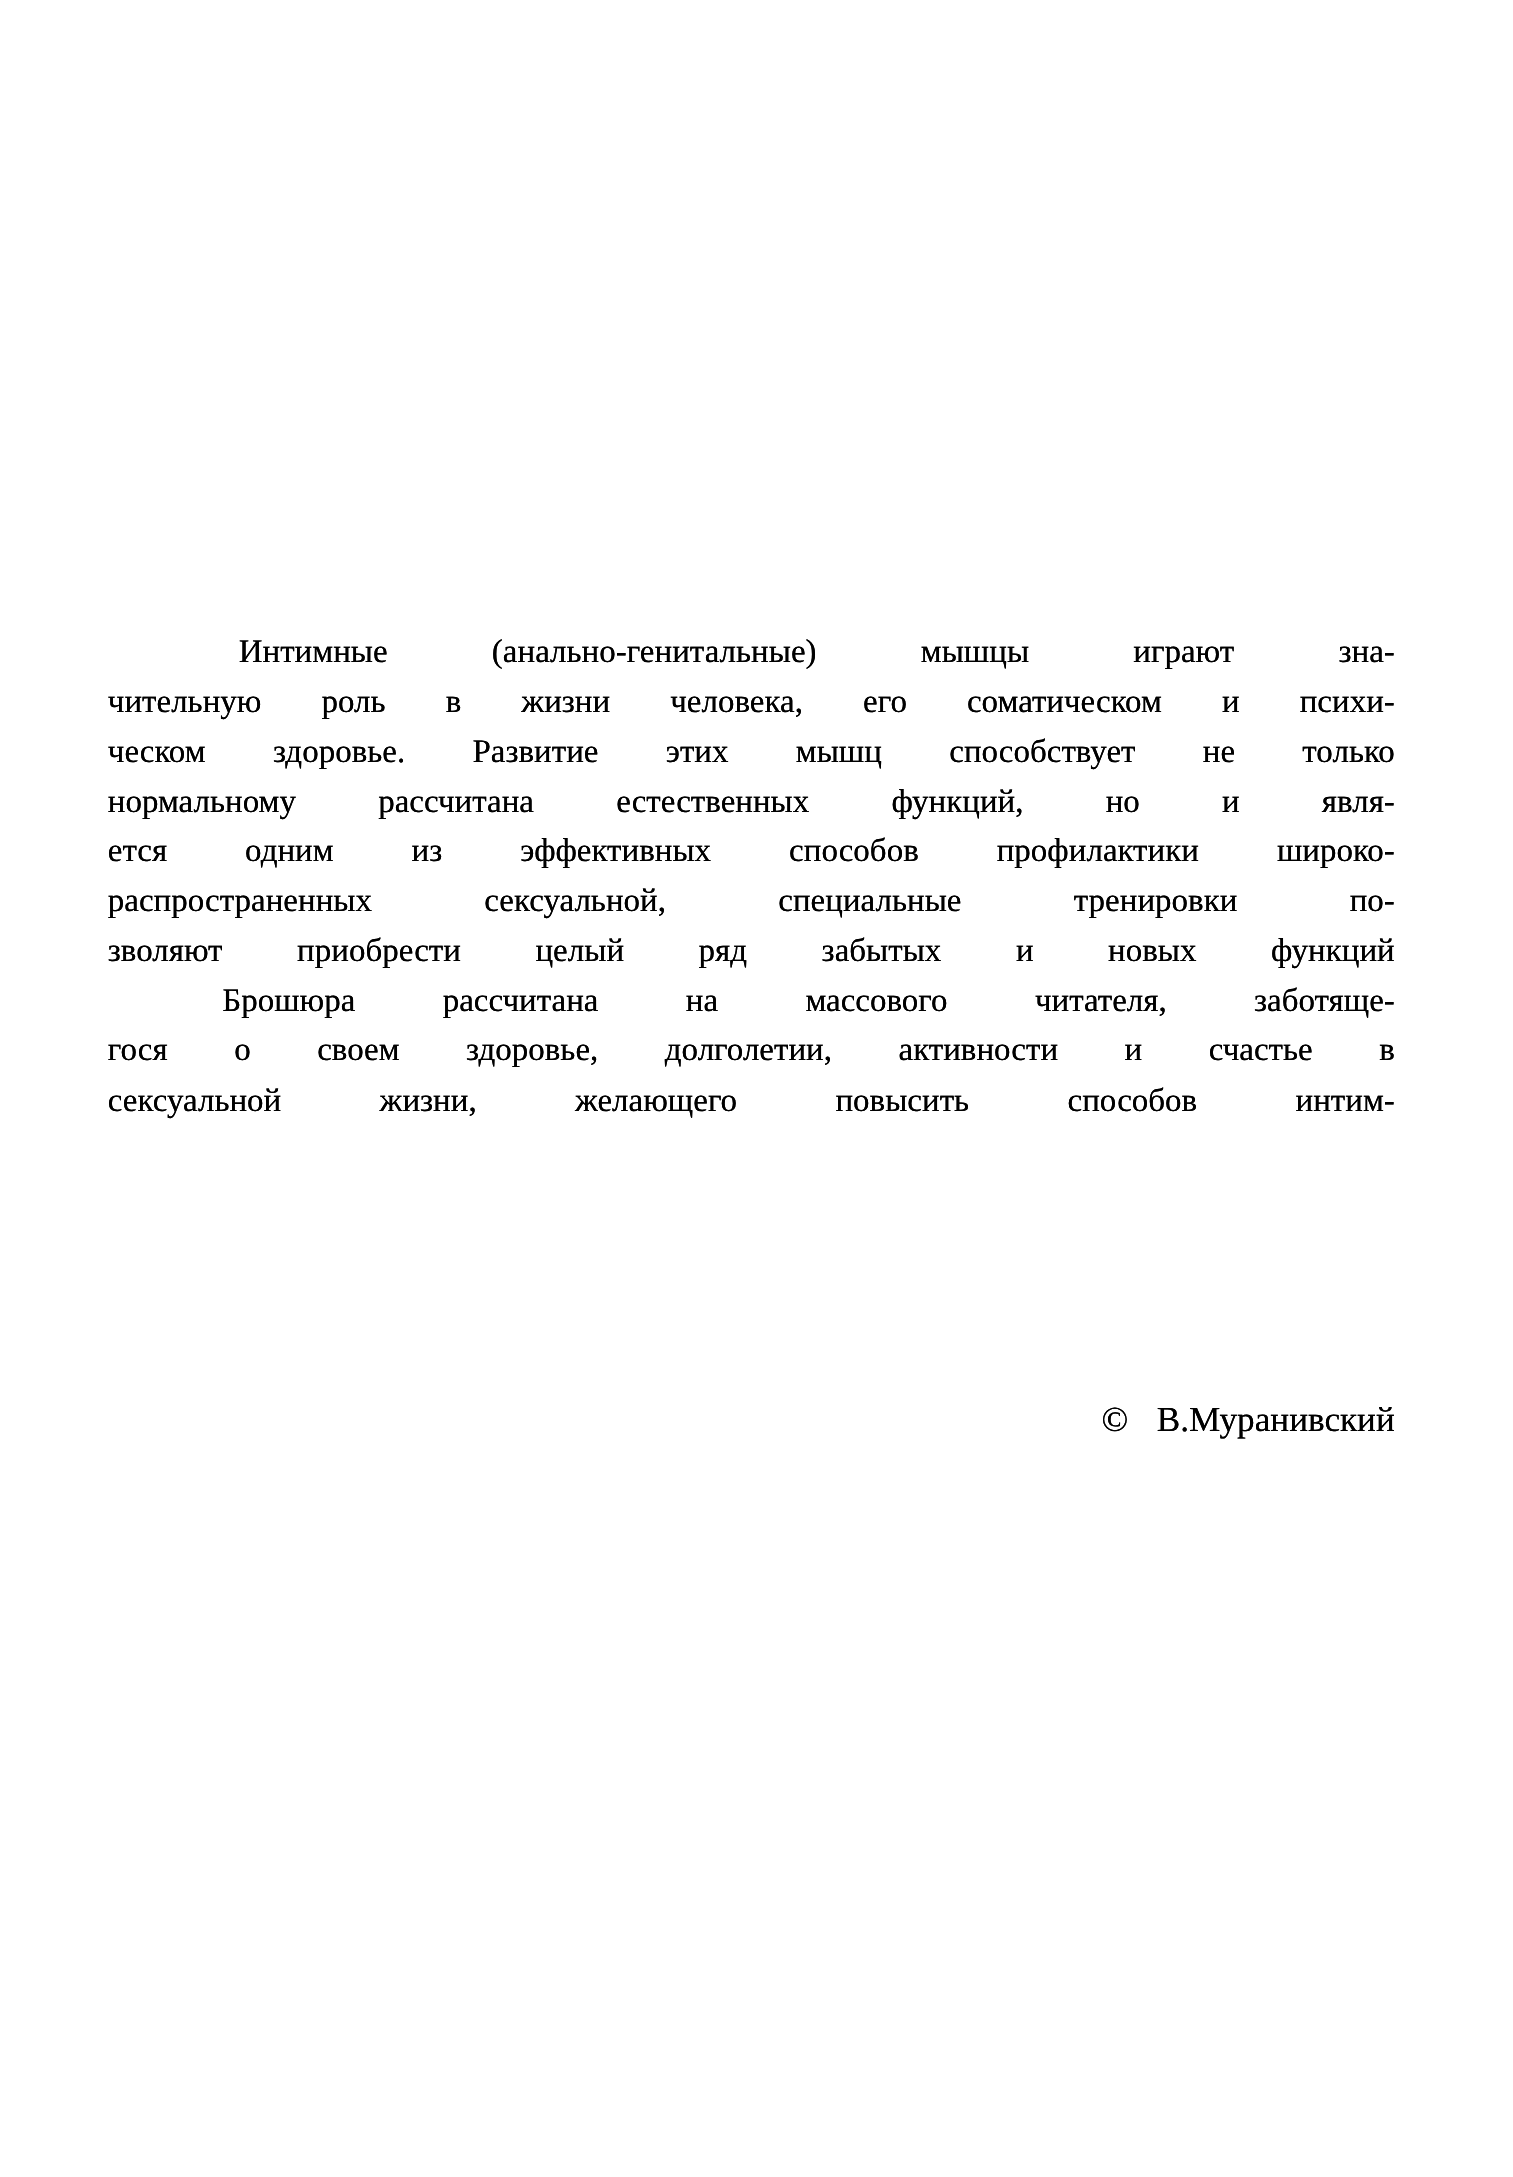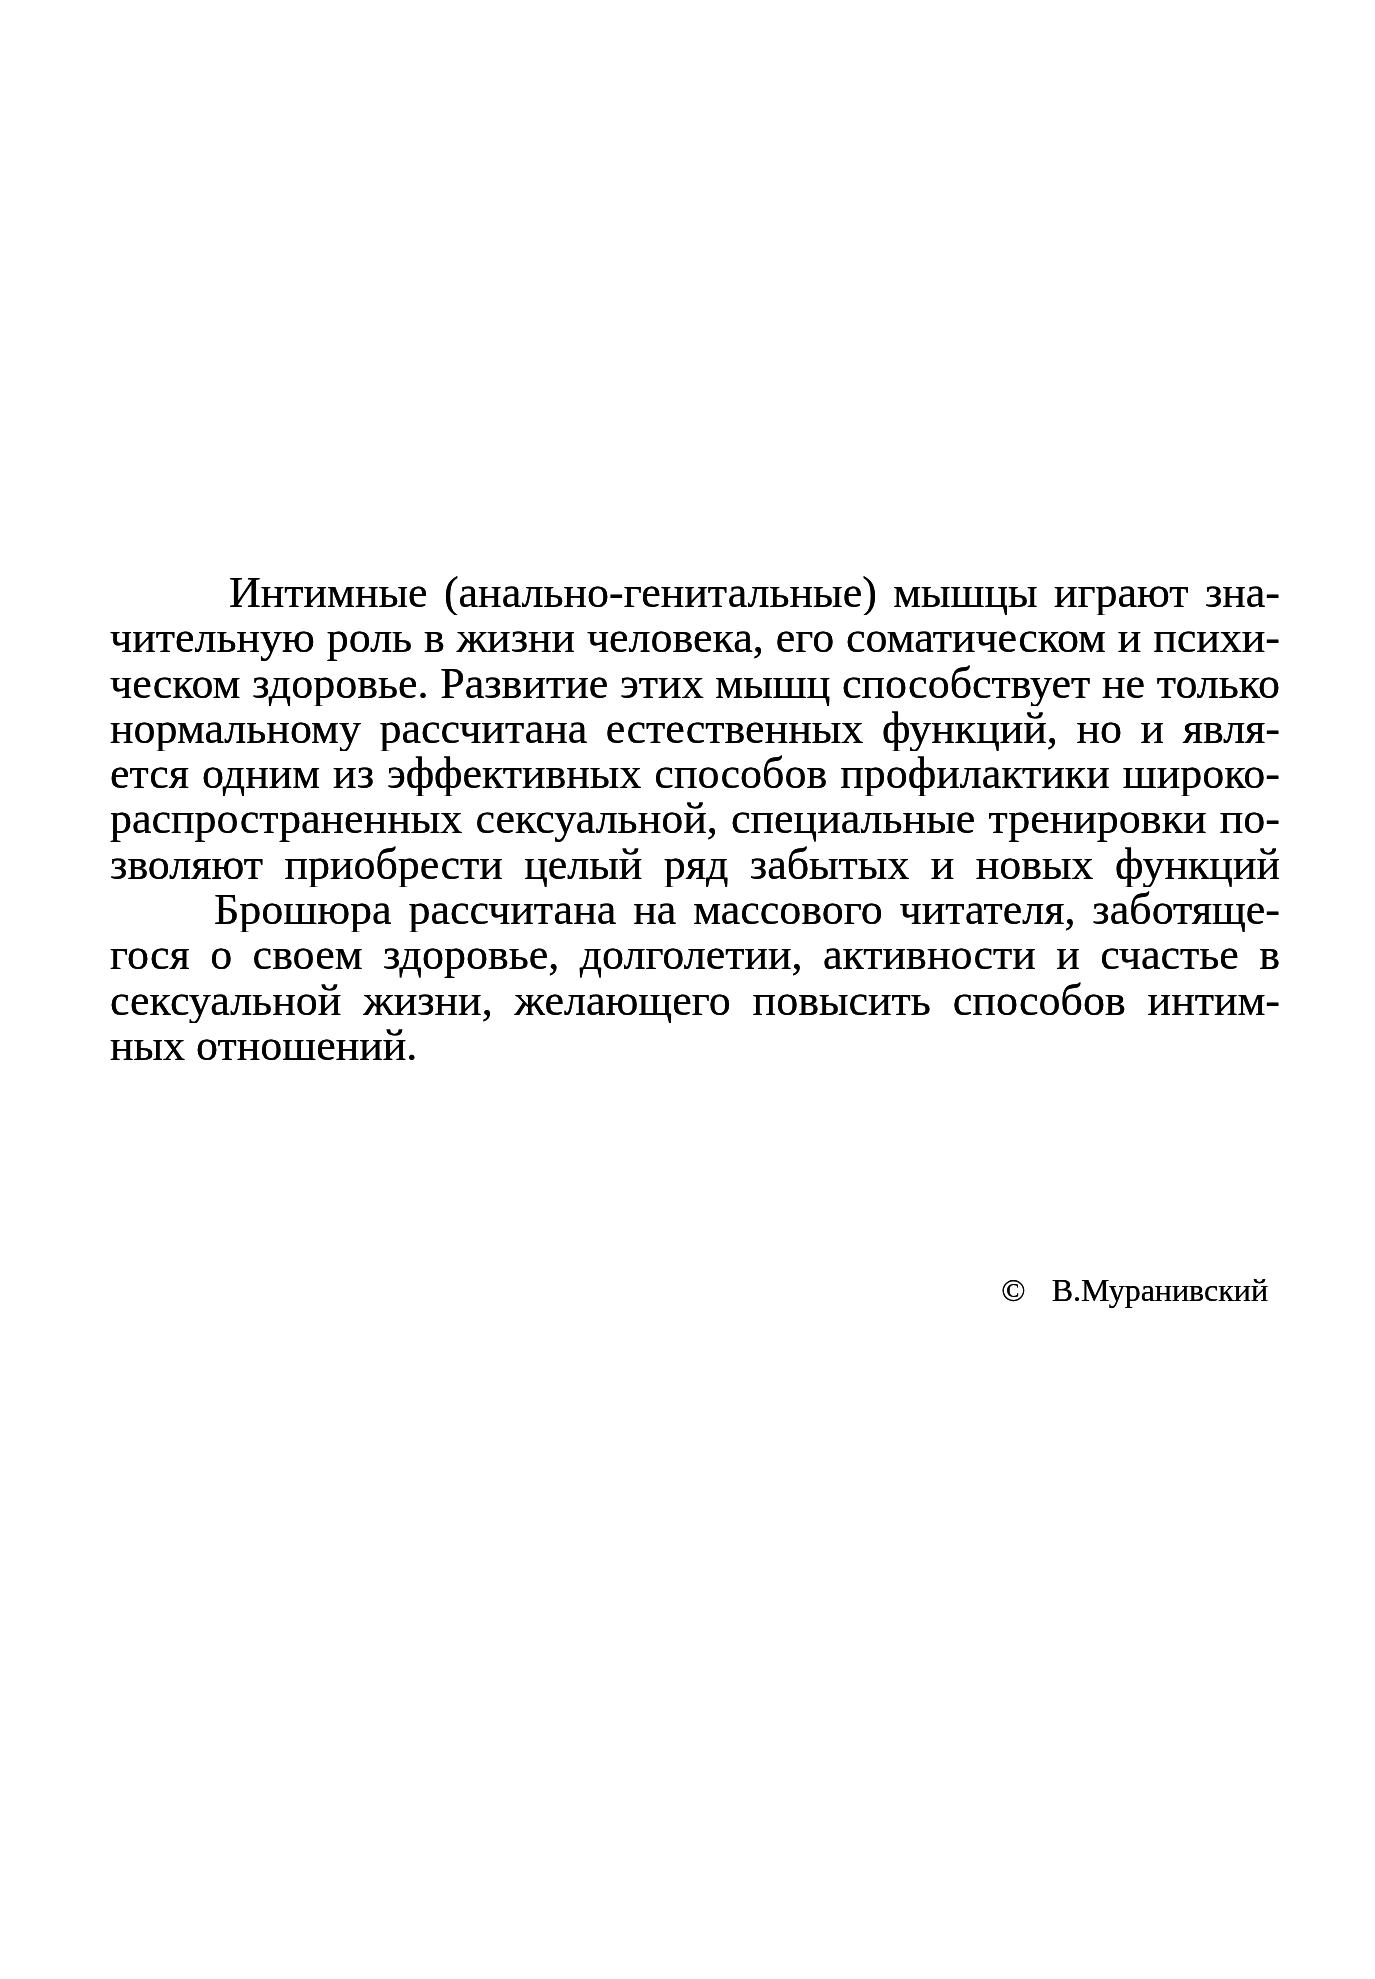--- a/index.html
+++ b/index.html
@@ -14,24 +14,23 @@
     background: #ffffff;
     overflow: hidden;
     font-family: "Liberation Serif", serif;
     color: #000000;
   }
   .body-text {
     position: absolute;
     top: 570px;
     left: 98px;
     width: 1170px;
-    font-size: 44px;
+    font-size: 30px;
     line-height: 45.3px;
     text-shadow: 0 0 0.6px #000;
-    margin-left: 12px;
   }
   .line {
     height: 45.3px;
     overflow: hidden;
   }
   .line.j {
     text-align: justify;
     text-align-last: justify;
   }
   .line.last {
@@ -67,21 +66,20 @@
       <div class="line j">нормальному рассчитана естественных функций, но и явля-</div>
       <div class="line j">ется одним из эффективных способов профилактики широко-</div>
       <div class="line j">распространенных сексуальной, специальные тренировки по-</div>
       <div class="line j">зволяют приобрести целый ряд забытых и новых функций</div>
     </div>
 
     <div class="para">
       <div class="line j indent-b">Брошюра рассчитана на массового читателя, заботяще-</div>
       <div class="line j">гося о своем здоровье, долголетии, активности и счастье в</div>
       <div class="line j">сексуальной жизни, желающего повысить способов интим-</div>
-      <div class="line last">ных отношений.</div>
     </div>
 
   </div>
 
   <div class="copyright">
     <span class="sym">©</span><span>В.Муранивский</span>
   </div>
 
 </div>
 

